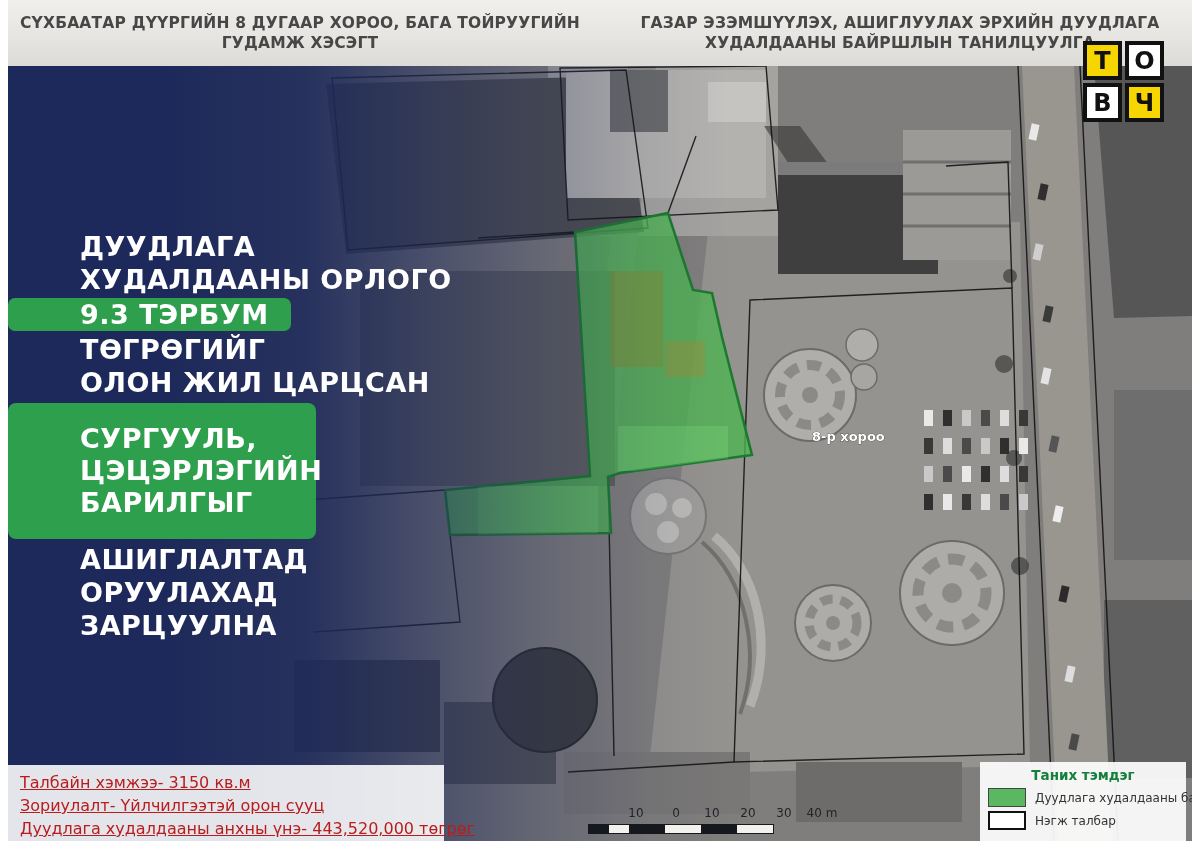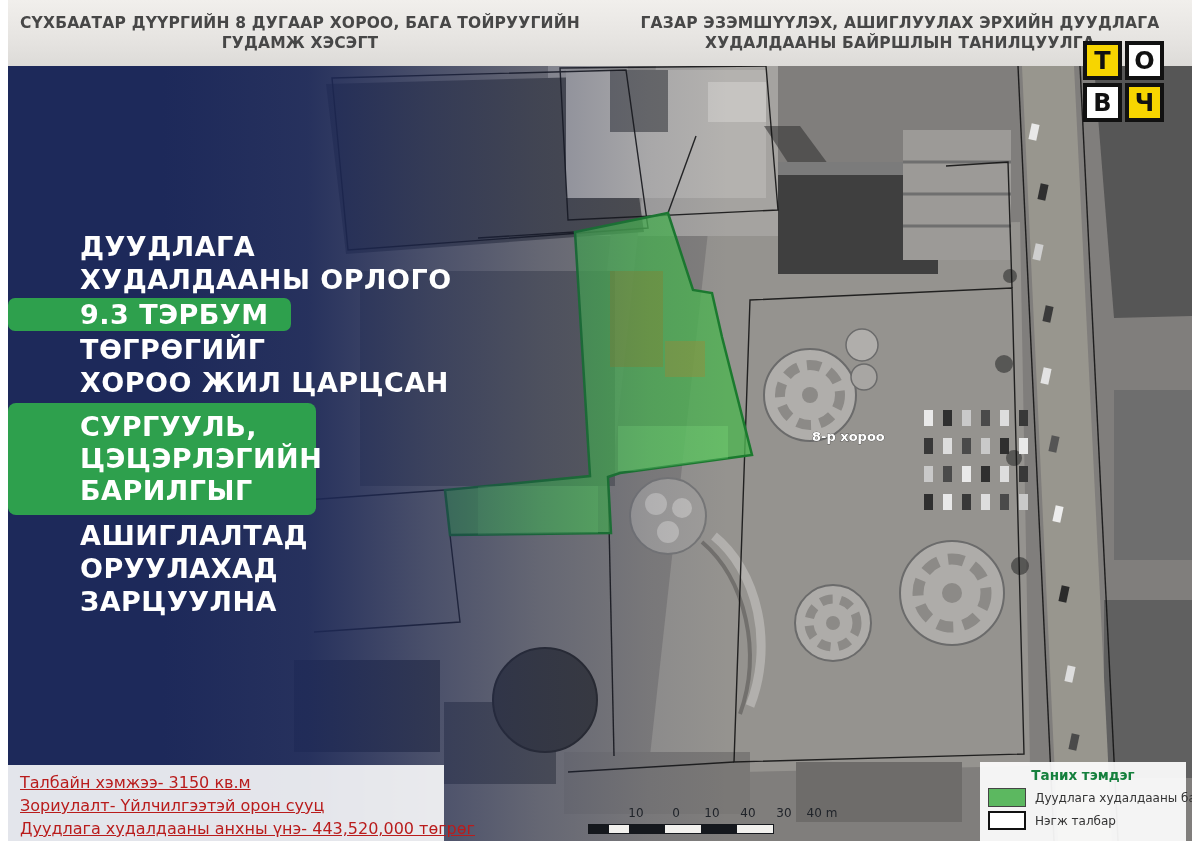--- a/index.html
+++ b/index.html
@@ -42,21 +42,21 @@
   .hl-line{
     font-size:27px;font-weight:700;line-height:33px;letter-spacing:.5px;
     padding-left:72px;white-space:nowrap;
   }
   .hl-chip{
     width:283px;box-sizing:border-box;background:#2ea04d;border-radius:7px;
     font-weight:800;margin:2px 0;
   }
   .hl-chip-block{
     width:308px;box-sizing:border-box;background:#2ea04d;border-radius:8px;
-    padding:8px 0;margin:4px 0;
+    padding:20px 0;margin:4px 0;
   }
   .hl-chip-block .hl-line{font-weight:800;line-height:32px;}
   
   .logo{
     position:absolute;left:1083px;top:41px;z-index:8;
     display:grid;grid-template-columns:39px 39px;grid-template-rows:39px 39px;gap:3px;
   }
   .logo .cell{
     box-sizing:border-box;border:4px solid #111111;
     display:flex;align-items:center;justify-content:center;
@@ -249,21 +249,21 @@
     </svg>
 
     <div class="navy-overlay"></div>
   </div>
 
   <div class="headline">
     <div class="hl-line">ДУУДЛАГА</div>
     <div class="hl-line">ХУДАЛДААНЫ ОРЛОГО</div>
     <div class="hl-line hl-chip">9.3 ТЭРБУМ</div>
     <div class="hl-line">ТӨГРӨГИЙГ</div>
-    <div class="hl-line">ХОРОО ЖИЛ ЦАРЦСАН</div>
+    <div class="hl-line">ОЛОН ЖИЛ ЦАРЦСАН</div>
     <div class="hl-chip-block">
       <div class="hl-line">СУРГУУЛЬ,</div>
       <div class="hl-line">ЦЭЦЭРЛЭГИЙН</div>
       <div class="hl-line">БАРИЛГЫГ</div>
     </div>
     <div class="hl-line">АШИГЛАЛТАД</div>
     <div class="hl-line">ОРУУЛАХАД</div>
     <div class="hl-line">ЗАРЦУУЛНА</div>
   </div>
 
@@ -271,21 +271,21 @@
     <div class="cell yellow">Т</div>
     <div class="cell white">О</div>
     <div class="cell white">В</div>
     <div class="cell yellow">Ч</div>
   </div>
 
   <div class="scalebar">
     <span class="tick" style="left:8px">10</span>
     <span class="tick" style="left:48px">0</span>
     <span class="tick" style="left:84px">10</span>
-    <span class="tick" style="left:120px">40</span>
+    <span class="tick" style="left:120px">20</span>
     <span class="tick" style="left:156px">30</span>
     <span class="tick" style="left:194px">40 m</span>
     <div class="bar">
       <div class="seg dark" style="width:20px"></div>
       <div class="seg light" style="width:20px"></div>
       <div class="seg dark" style="width:36px"></div>
       <div class="seg light" style="width:36px"></div>
       <div class="seg dark" style="width:36px"></div>
       <div class="seg light" style="width:36px"></div>
     </div>

